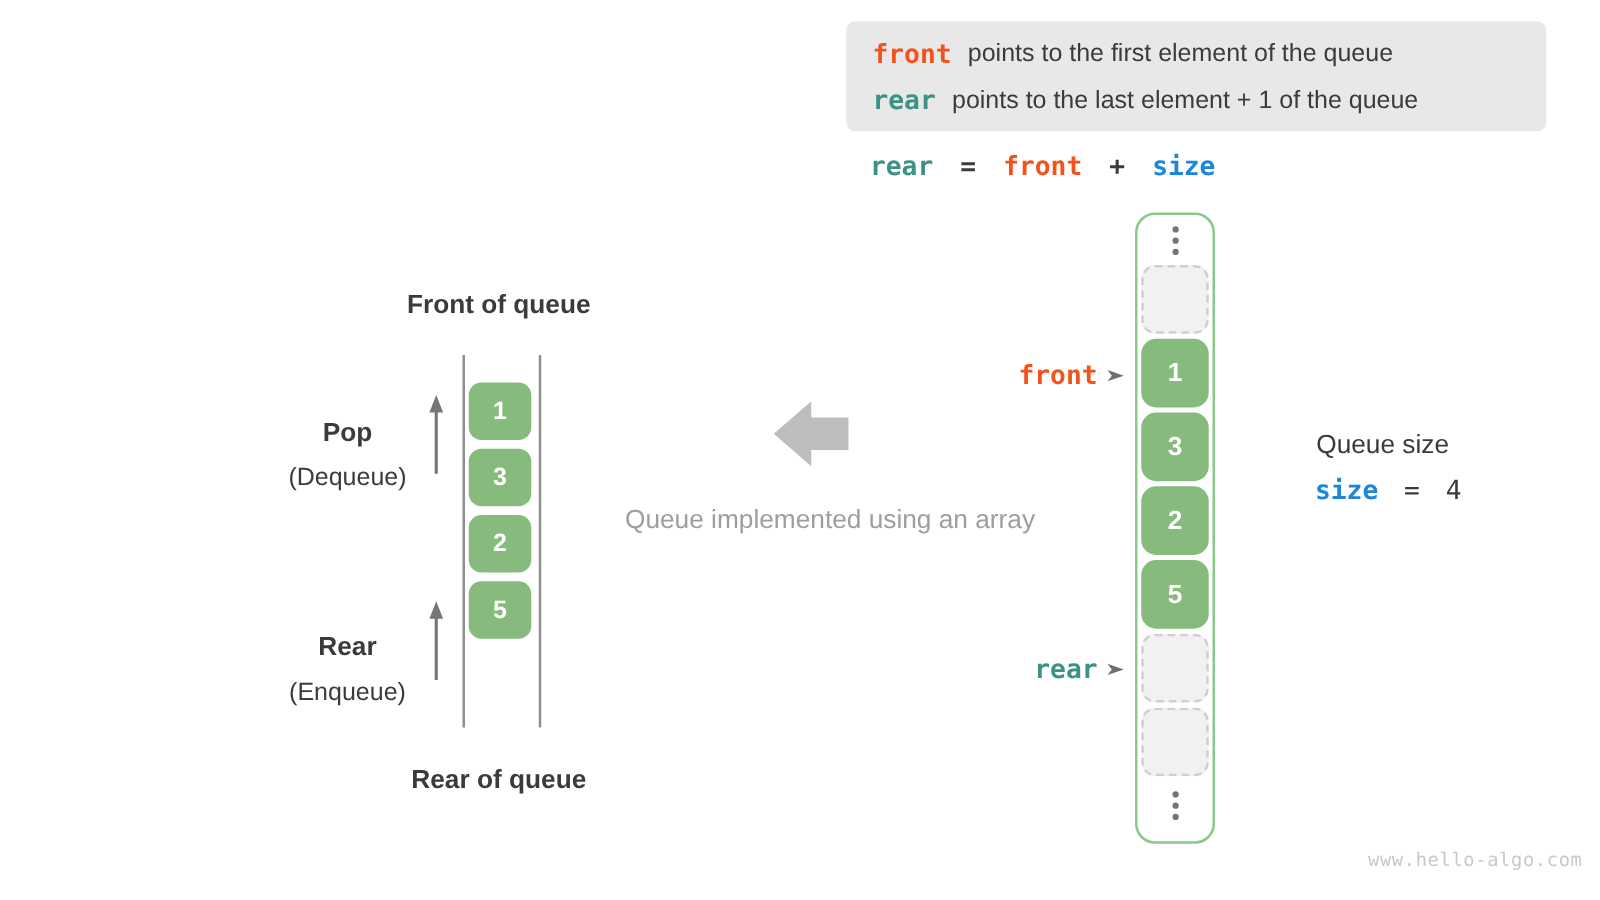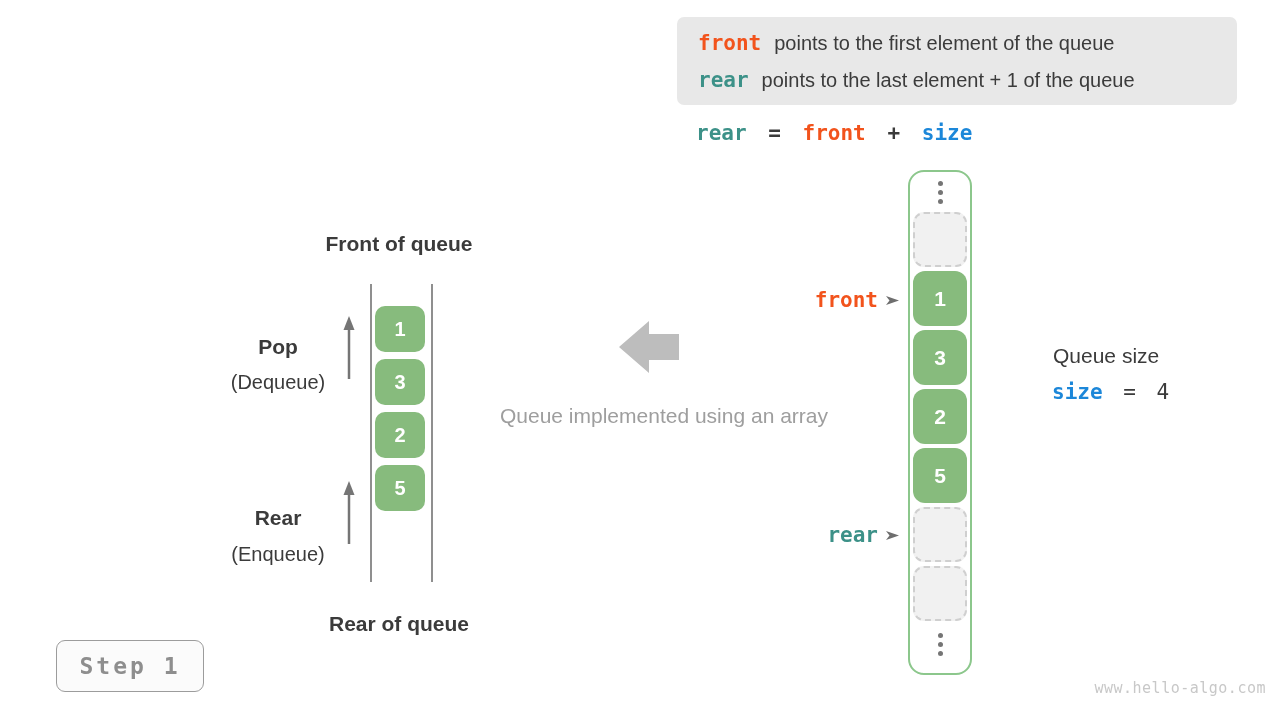--- a/index.html
+++ b/index.html
@@ -159,17 +159,16 @@
     </svg>
   </div>
 
   <div class="abs qsize-title">Queue size</div>
   <div class="abs qsize-val">
     <span class="code c-blue">size</span>
     <span class="op">=</span>
     <span>4</span>
   </div>
 
-  <div class="abs chip">Step 1</div>
 
   <div class="abs watermark">www.hello-algo.com</div>
 
 </div>
 
 </body></html>

